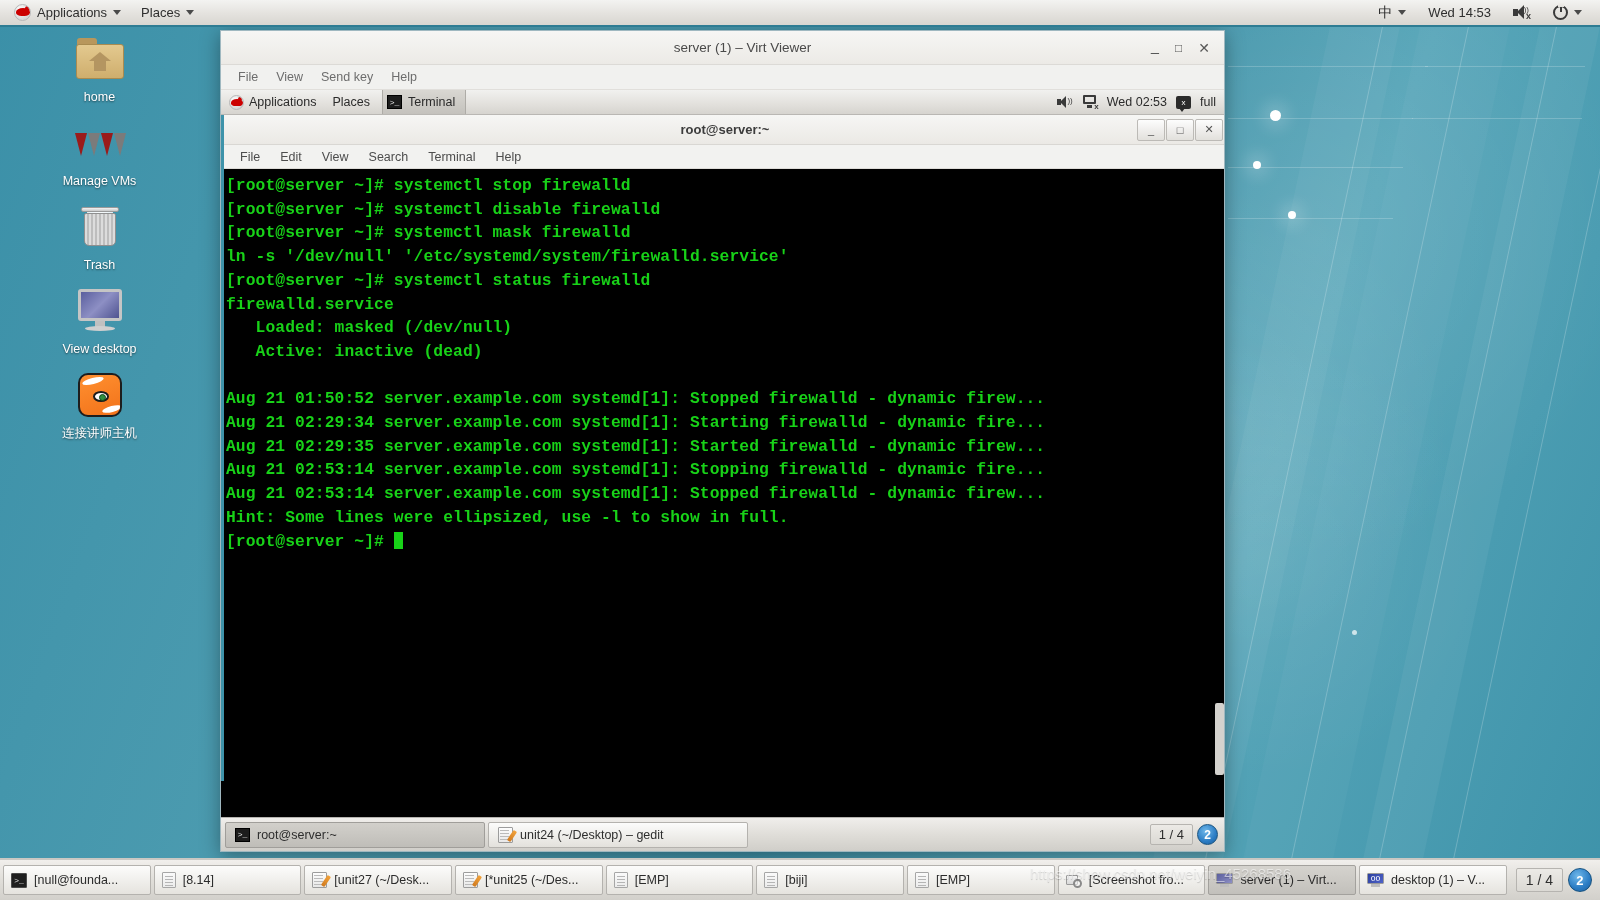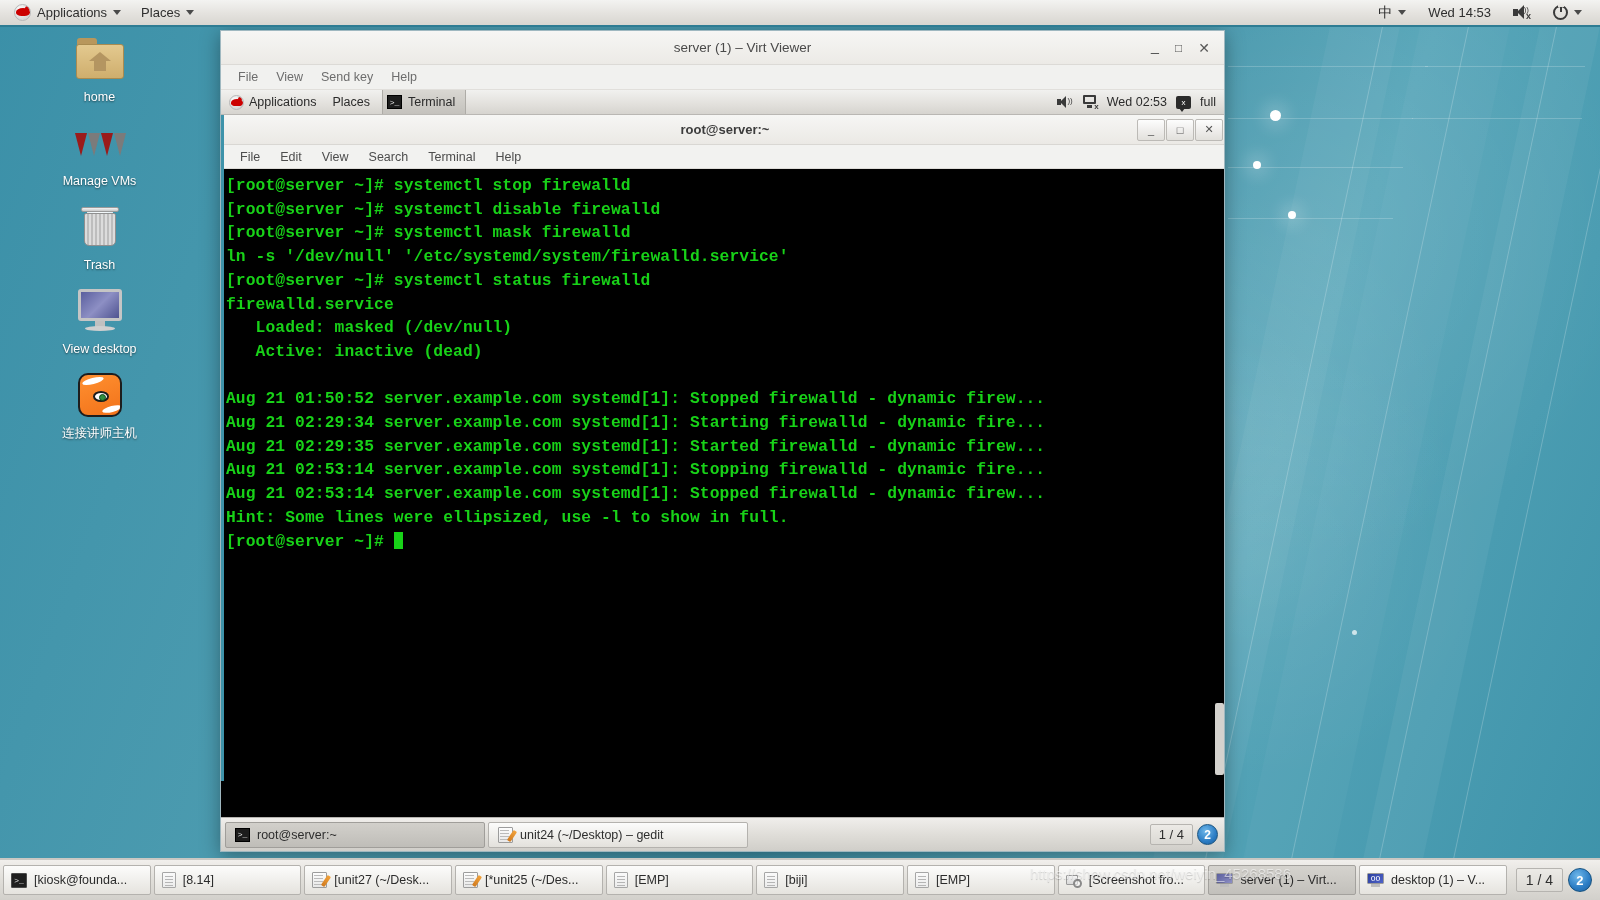--- a/index.html
+++ b/index.html
@@ -727,21 +727,21 @@
       </div>
     </div>
 
   </div>
 </div>
 
 <div id="host-taskbar">
 
   <div class="htb">
     <span class="ic-term16">&gt;_</span>
-    <span class="lbl">[kiosk@founda...</span>
+    <span class="lbl">[null@founda...</span>
   </div>
 
   <div class="htb">
     <span class="ic-doc16"></span>
     <span class="lbl">[8.14]</span>
   </div>
 
   <div class="htb">
     <span class="gedit-ic ic-gedit16"></span>
     <span class="lbl">[unit27 (~/Desk...</span>

